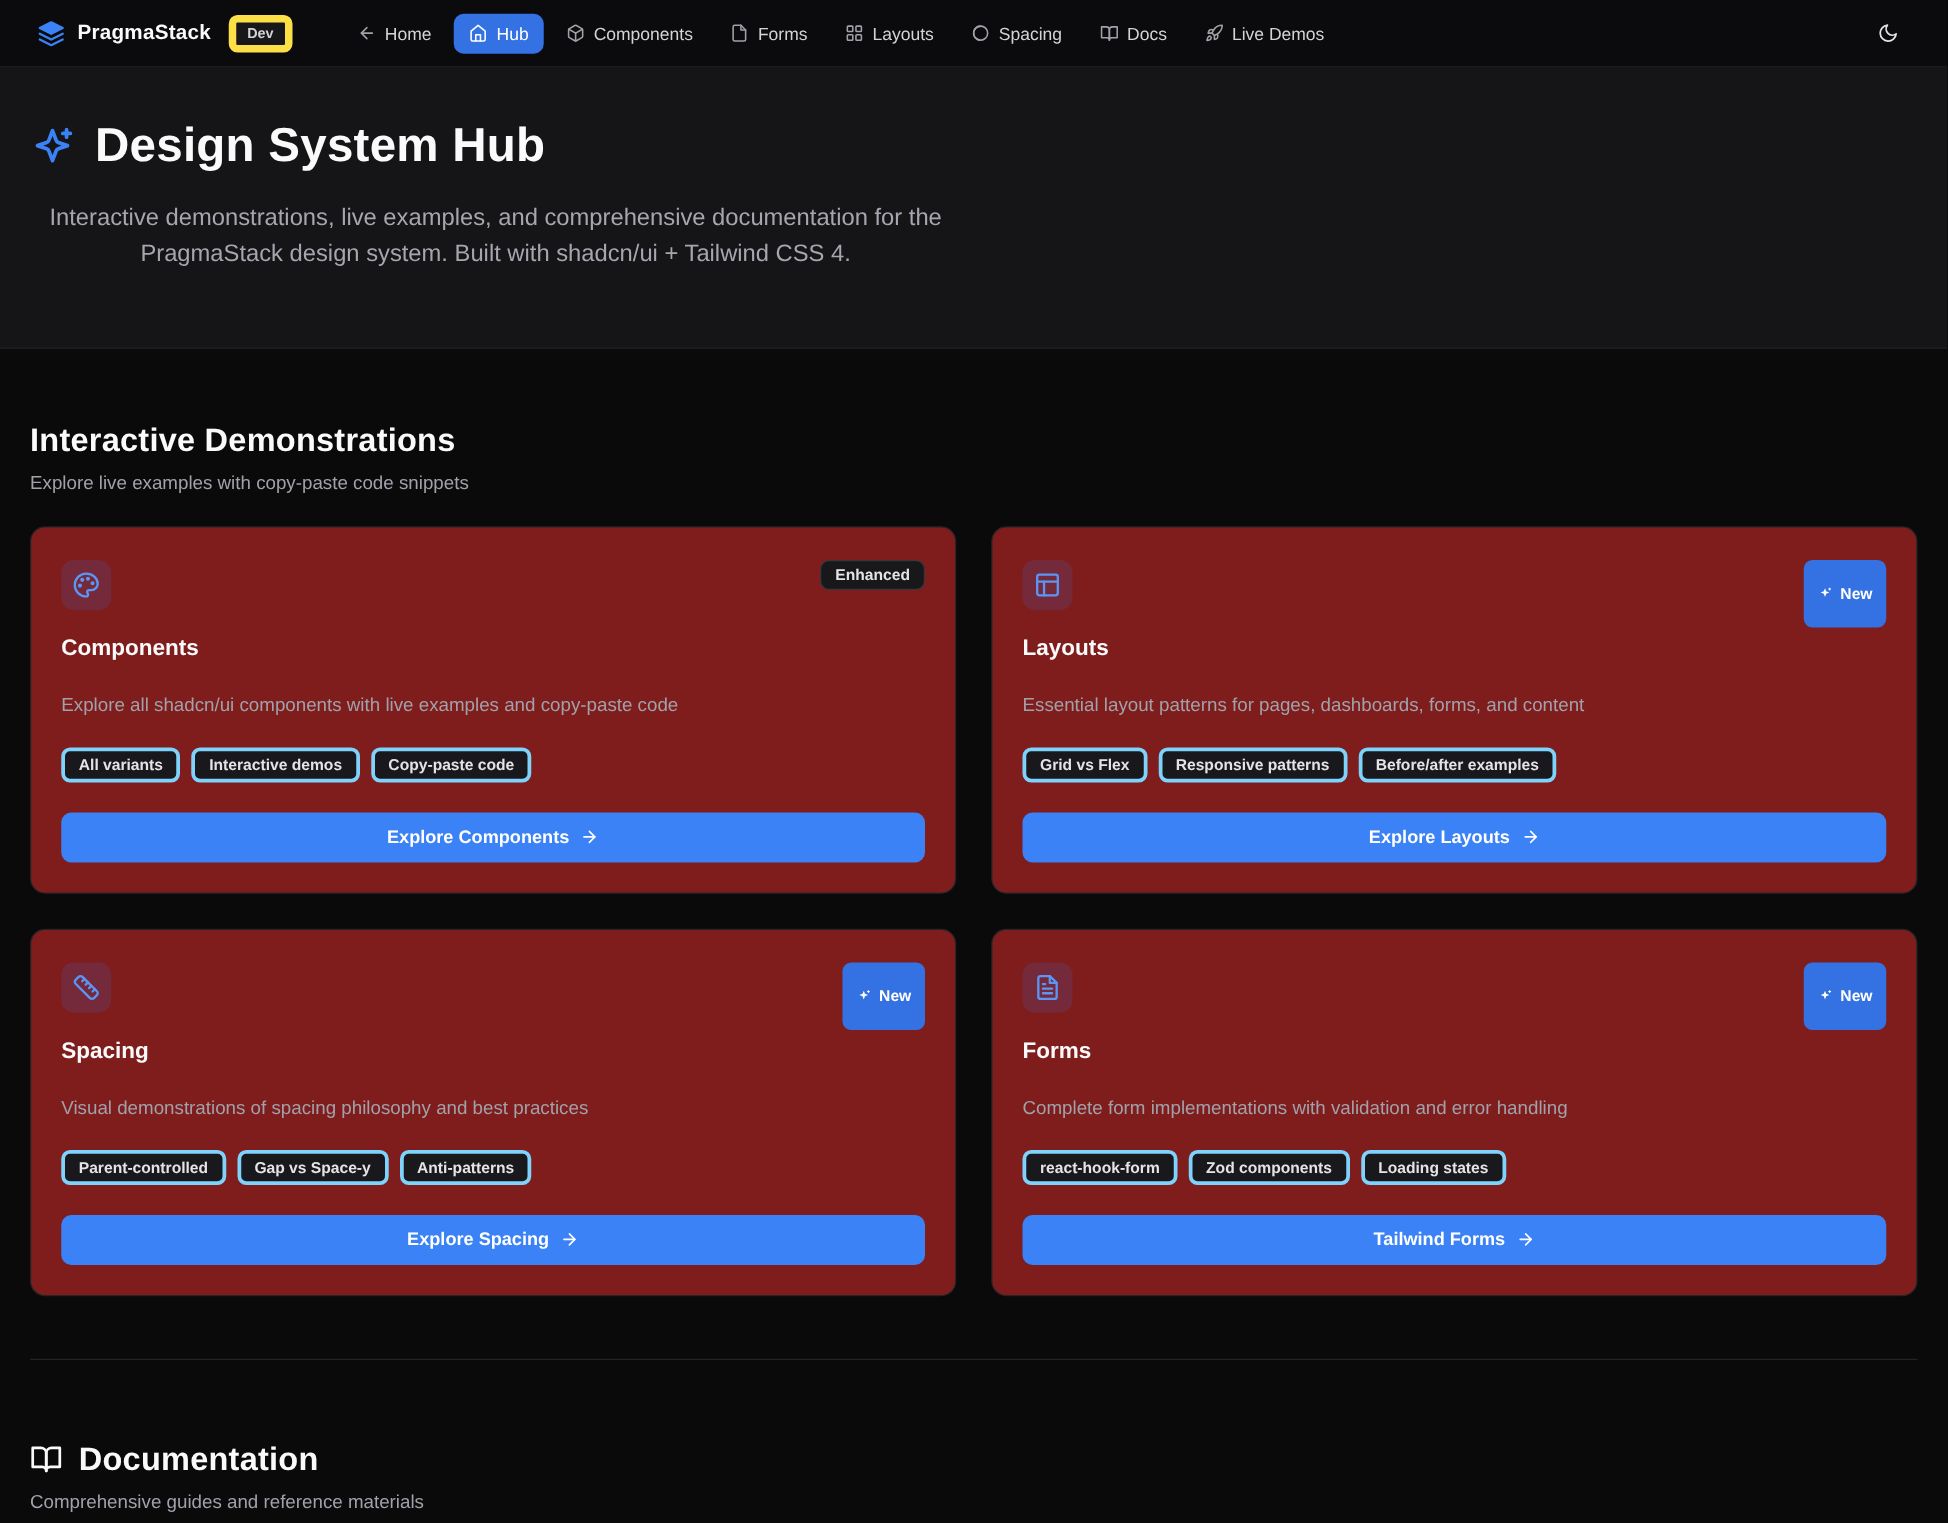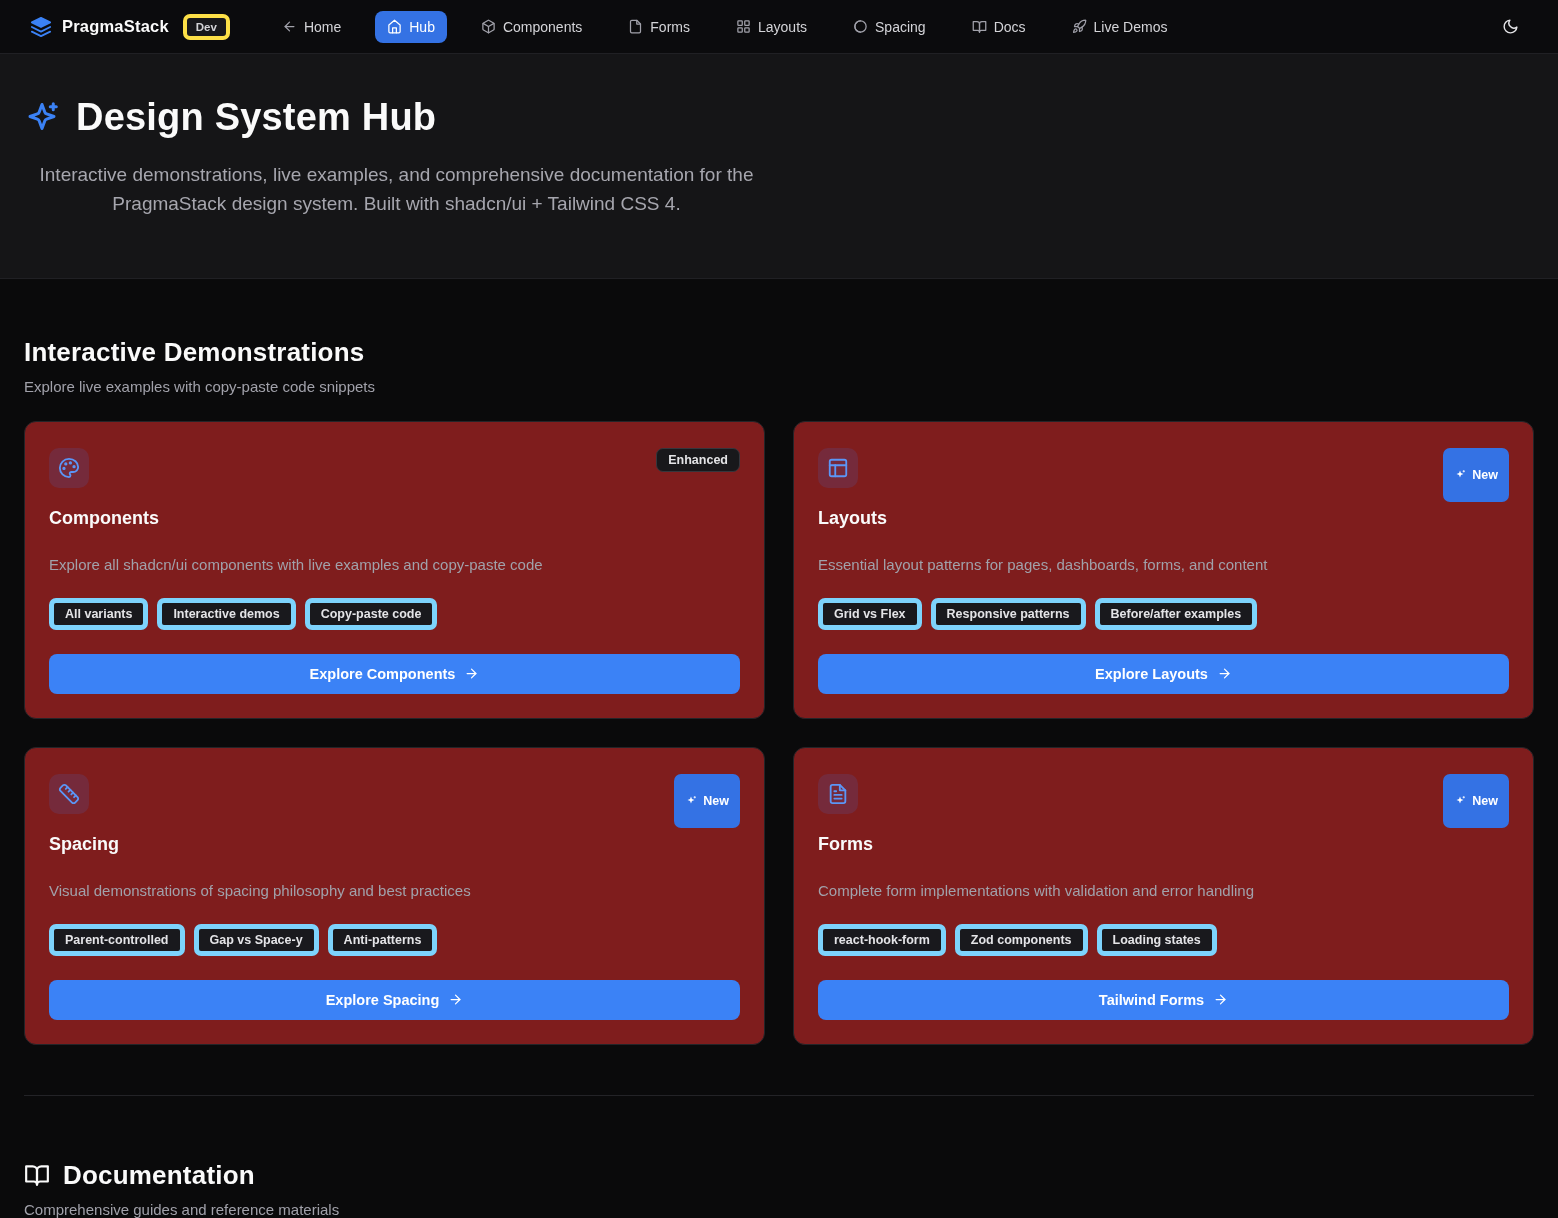--- a/index.html
+++ b/index.html
@@ -10,24 +10,24 @@
   
   .navbar {
     height: 54px; display: flex; align-items: center;
     background: #0b0b0d; border-bottom: 1px solid #202024;
     padding: 0 30px; position: relative;
   }
   .brand { display: flex; align-items: center; gap: 10px; }
   .brand-name { font-size: 16.5px; font-weight: 700; letter-spacing: .2px; }
   .dev-badge {
     font-size: 11.5px; font-weight: 600; color: #d4d4d8;
-    border: 4px solid #fde047; background: #18181b;
+    border: 6px solid #fde047; background: #18181b;
     padding: 3px 9px; border-radius: 7px; margin-left: 4px;
   }
-  .nav-items { display: flex; align-items: center; gap: 22px; margin-left: 40px; }
+  .nav-items { display: flex; align-items: center; gap: 6px; margin-left: 40px; }
   .nav-item {
     display: flex; align-items: center; gap: 7px;
     color: #d4d4d8; font-size: 14px; text-decoration: none;
     padding: 8px 12px; border-radius: 8px; cursor: pointer;
   }
   .nav-item.active { background: #3472e4; color: #ffffff; }
   .nav-item .ni { color: #a1a1aa; }
   .nav-item.active .ni { color: #ffffff; }
   .theme-toggle {
     margin-left: auto; background: transparent; border: none; color: #e4e4e7;
@@ -77,21 +77,21 @@
     position: absolute; top: 26px; right: 24px;
     display: flex; align-items: center; gap: 6px;
     font-size: 12.5px; font-weight: 600; color: #ffffff;
     background: #3472e4; padding: 20px 11px; border-radius: 7px;
   }
   .demo-title { margin-top: 20px; font-size: 18px; font-weight: 700; }
   .demo-desc { margin-top: 25px; font-size: 15px; color: #a1a1aa; line-height: 1.45; }
   .tag-row { margin-top: 22px; display: flex; gap: 9px; flex-wrap: wrap; }
   .tag {
     font-size: 12.5px; font-weight: 700; color: #e4e4e7;
-    border: 5px solid #7dd3fc; background: #19191d;
+    border: 3px solid #7dd3fc; background: #19191d;
     padding: 4px 11px; border-radius: 7px;
   }
   .cta-btn {
     margin-top: 24px; width: 100%; height: 40px;
     background: #3b82f6; border: none; border-radius: 8px;
     color: #ffffff; font-size: 14.5px; font-weight: 600;
     font-family: "Liberation Sans", sans-serif;
     display: flex; align-items: center; justify-content: center; gap: 9px;
     cursor: pointer;
   }

